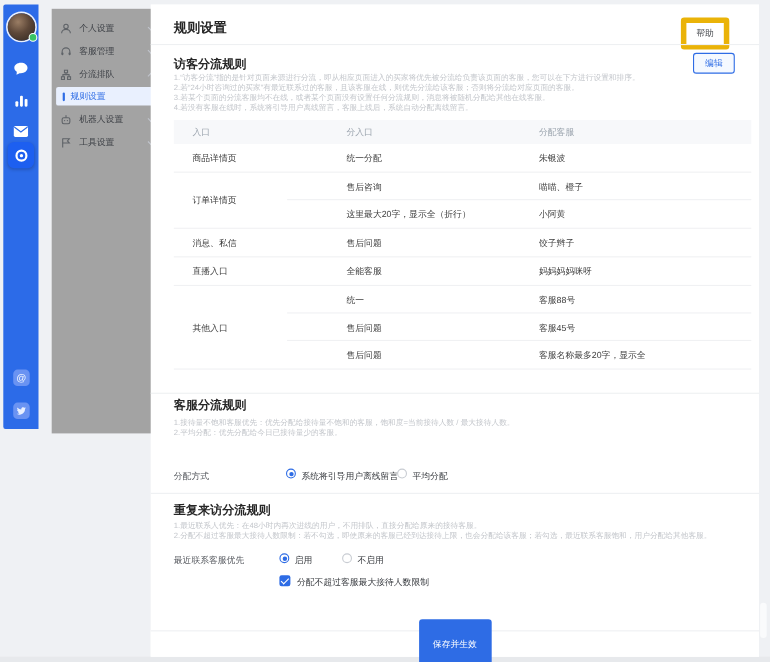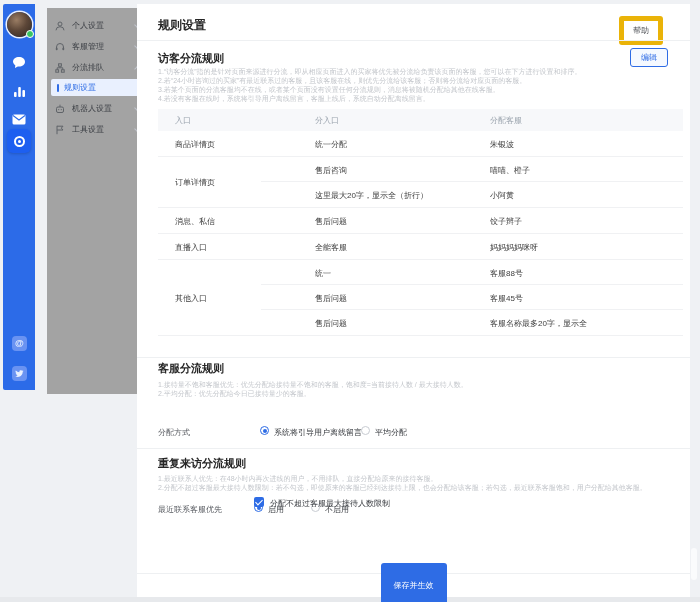--- a/index.html
+++ b/index.html
@@ -58,21 +58,21 @@
   .thead span { position:absolute; top:50%; transform:translateY(-50%); font-size:8px; color:#9aa3ad; }
   .c1 { left:17px; } .c2 { left:157px; } .c3 { left:332px; }
   .tgroup { position:relative; border-bottom:1px solid #f0f1f3; }
   .tgroup .ent { position:absolute; left:17px; top:50%; transform:translateY(-50%); font-size:8px; color:#404040; }
   .subrow { height:25px; position:relative; }
   .subrow span { position:absolute; top:50%; transform:translateY(-50%); font-size:8px; color:#404040; }
   .subrow:not(:last-child)::after { content:''; position:absolute; left:103px; right:0; bottom:0; height:1px; background:#f0f1f3; }
 
   
   .form-row { position:absolute; left:21px; width:520px; height:14px; }
-  .fr1 { top:404px;margin-top:17px; } .fr2 { top:498px; } .fr3 { top:492px; }
+  .fr1 { top:404px;margin-top:17px; } .fr2 { top:498px; } .fr3 { top:518px; }
   .form-label { position:absolute; left:0; top:2px; font-size:8px; color:#55585e; }
   .radio { position:absolute; top:1px; width:9px; height:9px; border-radius:50%; background:#fff; border:1px solid #c8ccd2; cursor:pointer; }
   .radio.sel { border:1px solid #2e6ce5; }
   .radio.sel::after { content:''; position:absolute; left:1.5px; top:1.5px; width:4px; height:4px; border-radius:50%; background:#2e6ce5; }
   .opt-label { position:absolute; top:2px; font-size:8px; color:#35383d; cursor:pointer; }
   .r1a { left:102px; } .l1a { left:116px; } .r1b { left:203px; } .l1b { left:217px; }
   .r2a { left:96px; }  .l2a { left:110px; } .r2b { left:153px; } .l2b { left:167px; }
   .checkbox { position:absolute; left:96px; top:1px; width:10px; height:10px; border-radius:2px; background:#2e6ce5; cursor:pointer; }
   .checkbox::after { content:''; position:absolute; left:2.5px; top:0.5px; width:3px; height:6px;
                      border-right:1.5px solid #fff; border-bottom:1.5px solid #fff; transform:rotate(45deg); }

